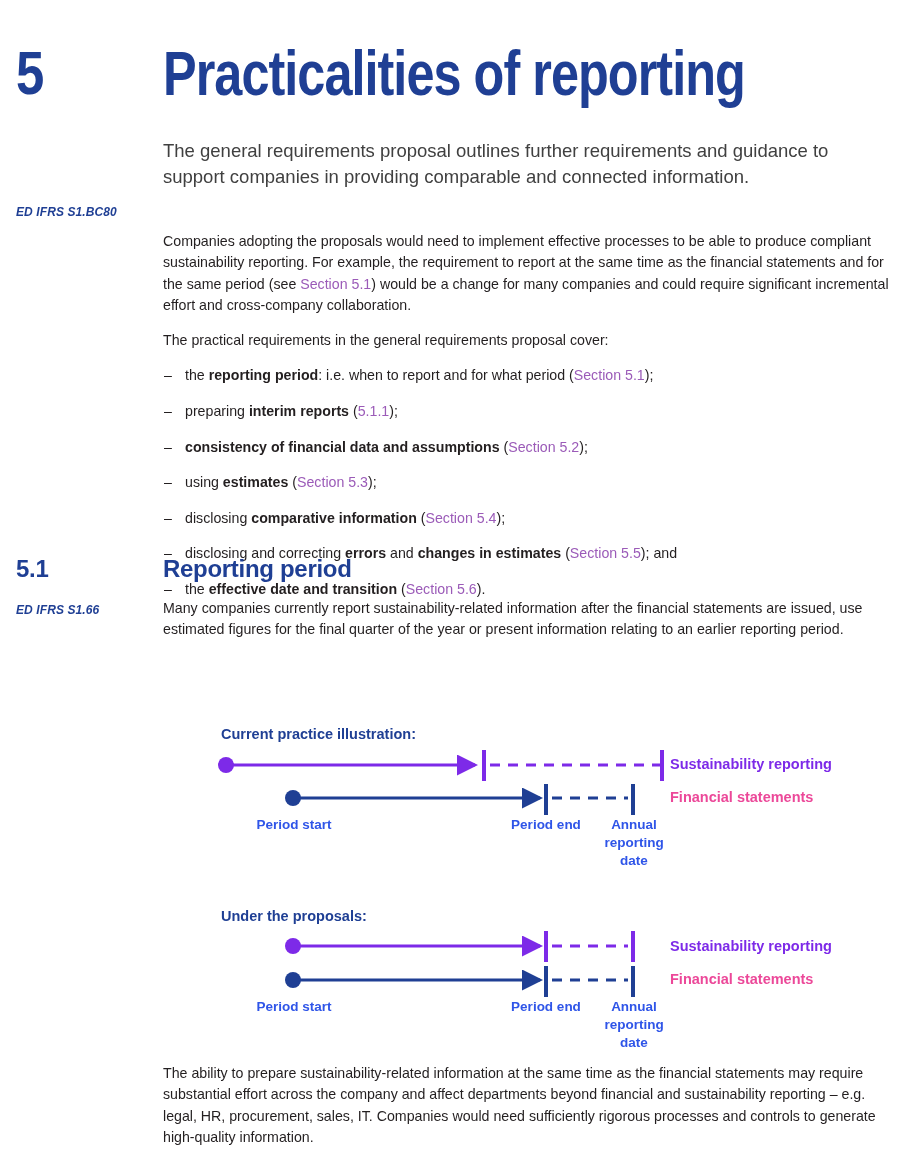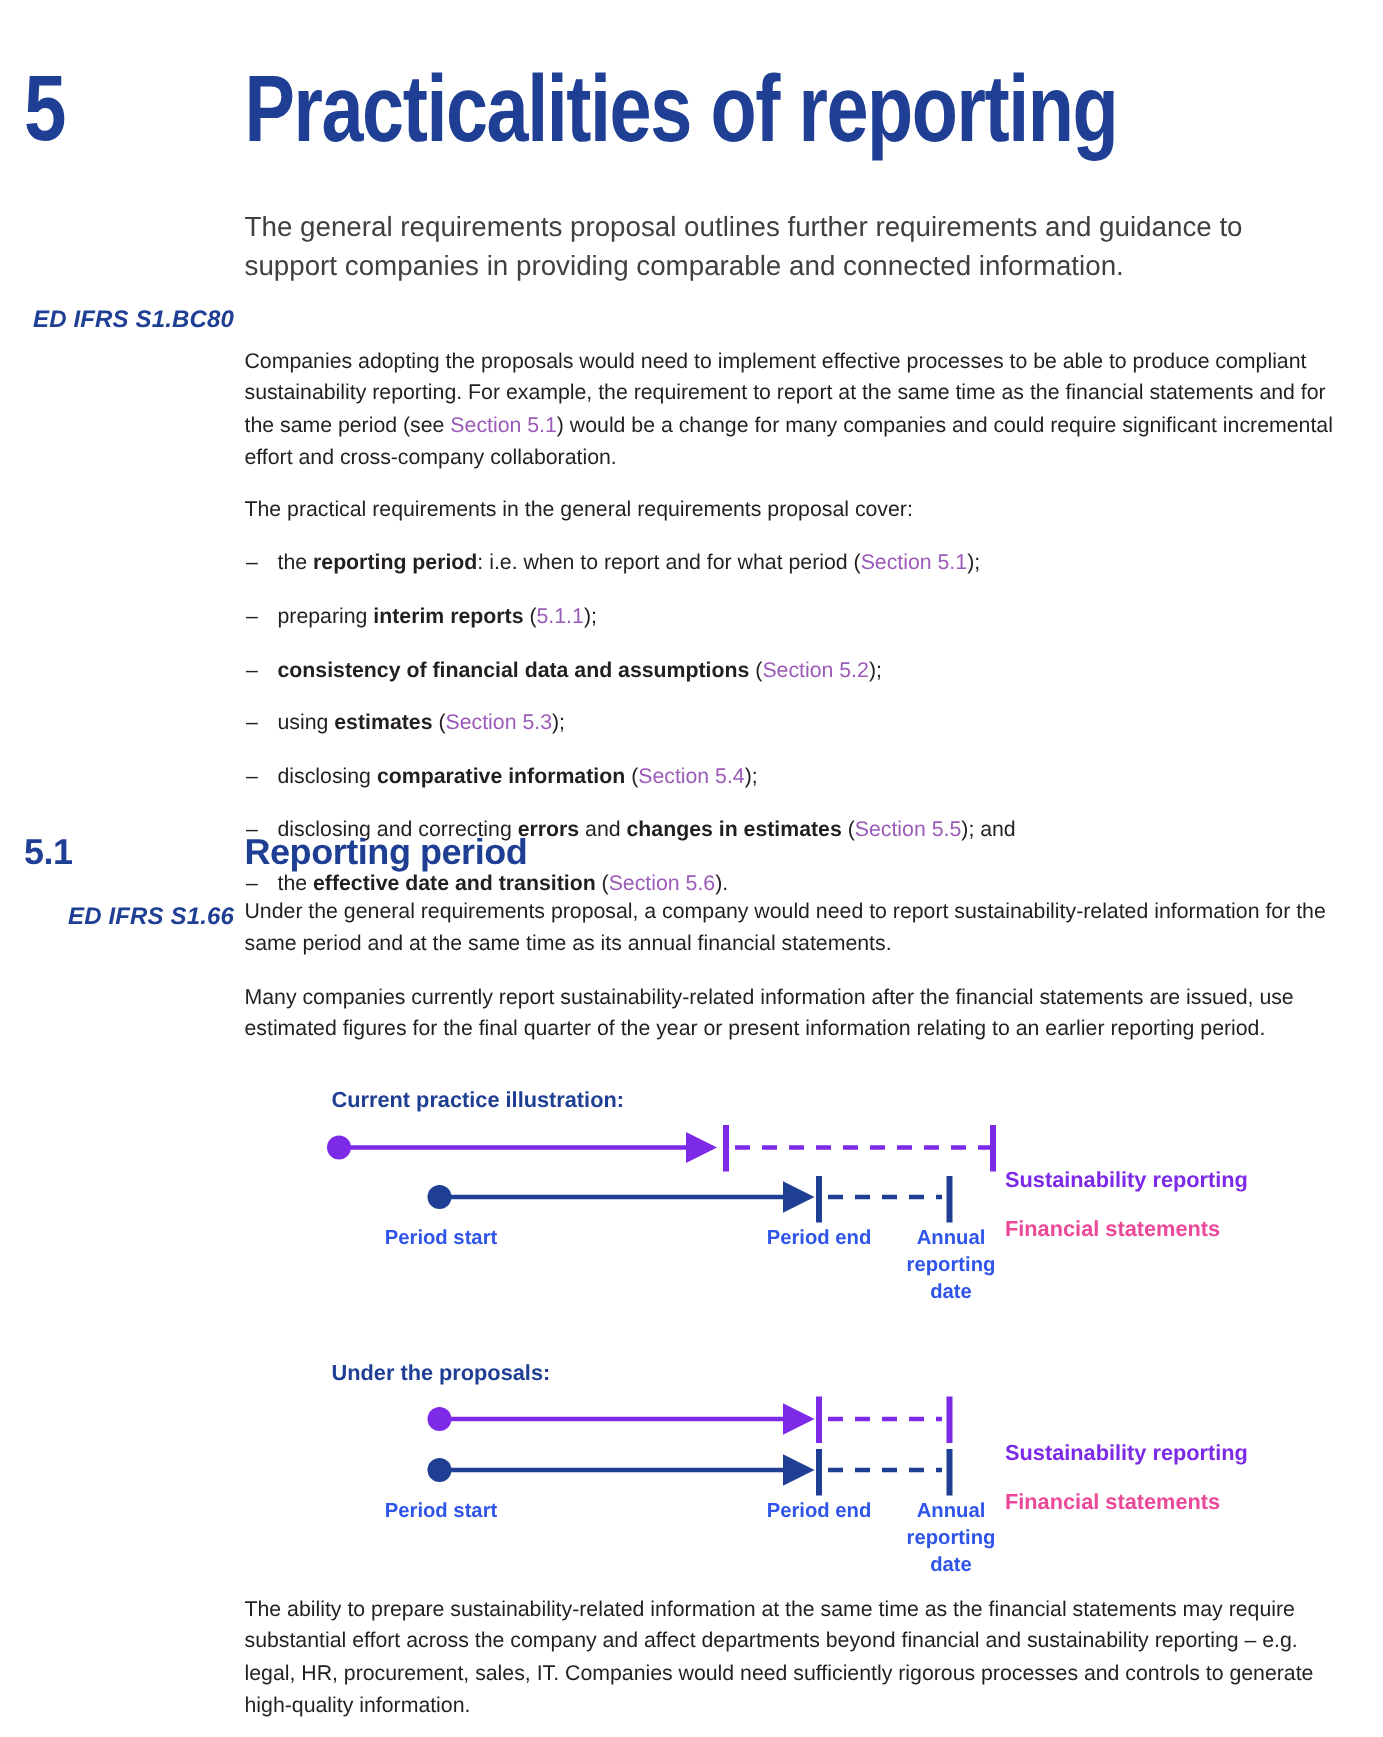--- a/index.html
+++ b/index.html
@@ -57,26 +57,25 @@
     line-height: 1.42;
     color: #404040;
     font-weight: 400;
   }
 
   
   .margin-ref {
     position: absolute;
     left: 16px;
     width: 140px;
-    font-size: 16px;
+    font-size: 12px;
     font-style: italic;
     font-weight: bold;
     color: #1f3f94;
     letter-spacing: .1px;
-    text-align: right;
   }
 
   
   .body-col {
     position: absolute;
     left: 163px;
     width: 730px;
     font-size: 14.2px;
     line-height: 1.5;
     color: #231f20;
@@ -135,21 +134,20 @@
     font-weight: bold;
     color: #1f3f94;
   }
   .diagram svg { position: absolute; left: 0; top: 0; }
 
   .tl-label {
     position: absolute;
     font-size: 14.5px;
     font-weight: bold;
     white-space: nowrap;
-    margin-top: 23px;
   }
   .tl-label.sus { color: #7d2ae8; }
   .tl-label.fin { color: #ec4899; }
 
   .axis-label {
     position: absolute;
     font-size: 13.5px;
     font-weight: bold;
     color: #2f55e8;
     text-align: center;
@@ -195,21 +193,20 @@
     </li>
   </ul>
 </div>
 
 <div class="sect-num" style="top:555px;">5.1</div>
 <div class="sect-title" style="top:555px;">Reporting period</div>
 
 <div class="margin-ref" style="top:603px;">ED IFRS S1.66</div>
 
 <div class="body-col" style="top:598px;">
-  <p>Under the general requirements proposal, a company would need to report sustainability-related information for the same period and at the same time as its annual financial statements.</p>
   <p>Many companies currently report sustainability-related information after the financial statements are issued, use estimated figures for the final quarter of the year or present information relating to an earlier reporting period.</p>
 </div>
 
 <div class="diagram" style="top:726px; height:160px;">
   <div class="diagram-title">Current practice illustration:</div>
 
   <svg width="922" height="160">
     <defs>
       <marker id="arrowP1" markerWidth="7" markerHeight="7" refX="6" refY="3.5" orient="auto">
         <polygon points="0 0, 7 3.5, 0 7" fill="#7d2ae8"></polygon>

